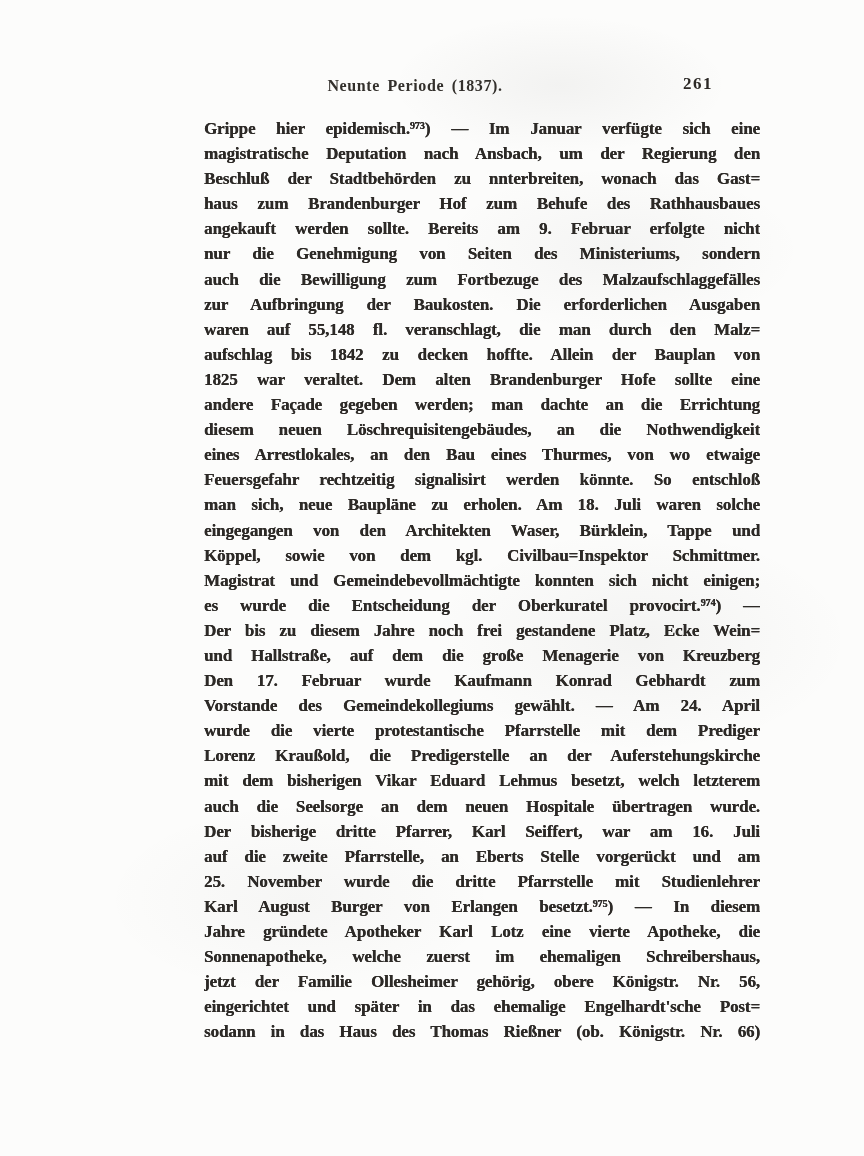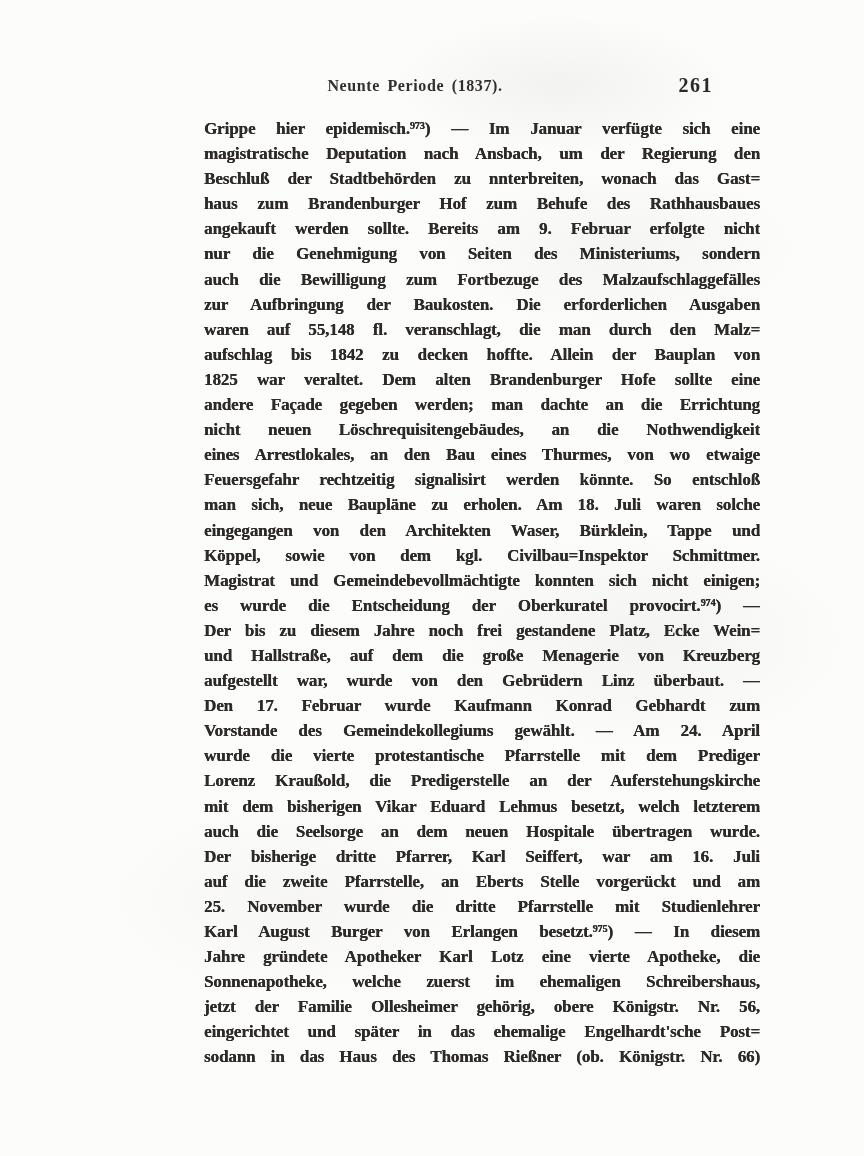--- a/index.html
+++ b/index.html
@@ -36,21 +36,21 @@
     text-align: center;
     font-size: 16px;
     font-weight: bold;
     letter-spacing: 0.6px;
     word-spacing: 3px;
     color: #33302c;
   }
   .page-number {
     position: absolute;
     right: 0; top: 0;
-    font-size: 20px;
+    font-size: 17px;
     font-weight: 600;
     letter-spacing: 1.5px;
     color: #2c2926;
   }
   .text-block {
     position: absolute;
     top: 116px; left: 157px;
     width: 556px;
     color: #2d2a27;
     margin-left: 47px;
@@ -87,31 +87,30 @@
       <div class="line">Beschluß der Stadtbehörden zu nnterbreiten, wonach das Gast=</div>
       <div class="line">haus zum Brandenburger Hof zum Behufe des Rathhausbaues</div>
       <div class="line">angekauft werden sollte. Bereits am 9. Februar erfolgte nicht</div>
       <div class="line">nur die Genehmigung von Seiten des Ministeriums, sondern</div>
       <div class="line">auch die Bewilligung zum Fortbezuge des Malzaufschlaggefälles</div>
       <div class="line">zur Aufbringung der Baukosten. Die erforderlichen Ausgaben</div>
       <div class="line">waren auf 55,148 fl. veranschlagt, die man durch den Malz=</div>
       <div class="line">aufschlag bis 1842 zu decken hoffte. Allein der Bauplan von</div>
       <div class="line">1825 war veraltet. Dem alten Brandenburger Hofe sollte eine</div>
       <div class="line">andere Façade gegeben werden; man dachte an die Errichtung</div>
-      <div class="line">nicht neuen Löschrequisitengebäudes, an die Nothwendigkeit</div>
+      <div class="line">diesem neuen Löschrequisitengebäudes, an die Nothwendigkeit</div>
       <div class="line">eines Arrestlokales, an den Bau eines Thurmes, von wo etwaige</div>
       <div class="line">Feuersgefahr rechtzeitig signalisirt werden könnte. So entschloß</div>
       <div class="line">man sich, neue Baupläne zu erholen. Am 18. Juli waren solche</div>
       <div class="line">eingegangen von den Architekten Waser, Bürklein, Tappe und</div>
       <div class="line">Köppel, sowie von dem kgl. Civilbau=Inspektor Schmittmer.</div>
       <div class="line">Magistrat und Gemeindebevollmächtigte konnten sich nicht einigen;</div>
       <div class="line">es wurde die Entscheidung der Oberkuratel provocirt.⁹⁷⁴) —</div>
       <div class="line">Der bis zu diesem Jahre noch frei gestandene Platz, Ecke Wein=</div>
       <div class="line">und Hallstraße, auf dem die große Menagerie von Kreuzberg</div>
-      <div class="line">aufgestellt war, wurde von den Gebrüdern Linz überbaut. —</div>
       <div class="line">Den 17. Februar wurde Kaufmann Konrad Gebhardt zum</div>
       <div class="line">Vorstande des Gemeindekollegiums gewählt. — Am 24. April</div>
       <div class="line">wurde die vierte protestantische Pfarrstelle mit dem Prediger</div>
       <div class="line">Lorenz Kraußold, die Predigerstelle an der Auferstehungskirche</div>
       <div class="line">mit dem bisherigen Vikar Eduard Lehmus besetzt, welch letzterem</div>
       <div class="line">auch die Seelsorge an dem neuen Hospitale übertragen wurde.</div>
       <div class="line">Der bisherige dritte Pfarrer, Karl Seiffert, war am 16. Juli</div>
       <div class="line">auf die zweite Pfarrstelle, an Eberts Stelle vorgerückt und am</div>
       <div class="line">25. November wurde die dritte Pfarrstelle mit Studienlehrer</div>
       <div class="line">Karl August Burger von Erlangen besetzt.⁹⁷⁵) — In diesem</div>

